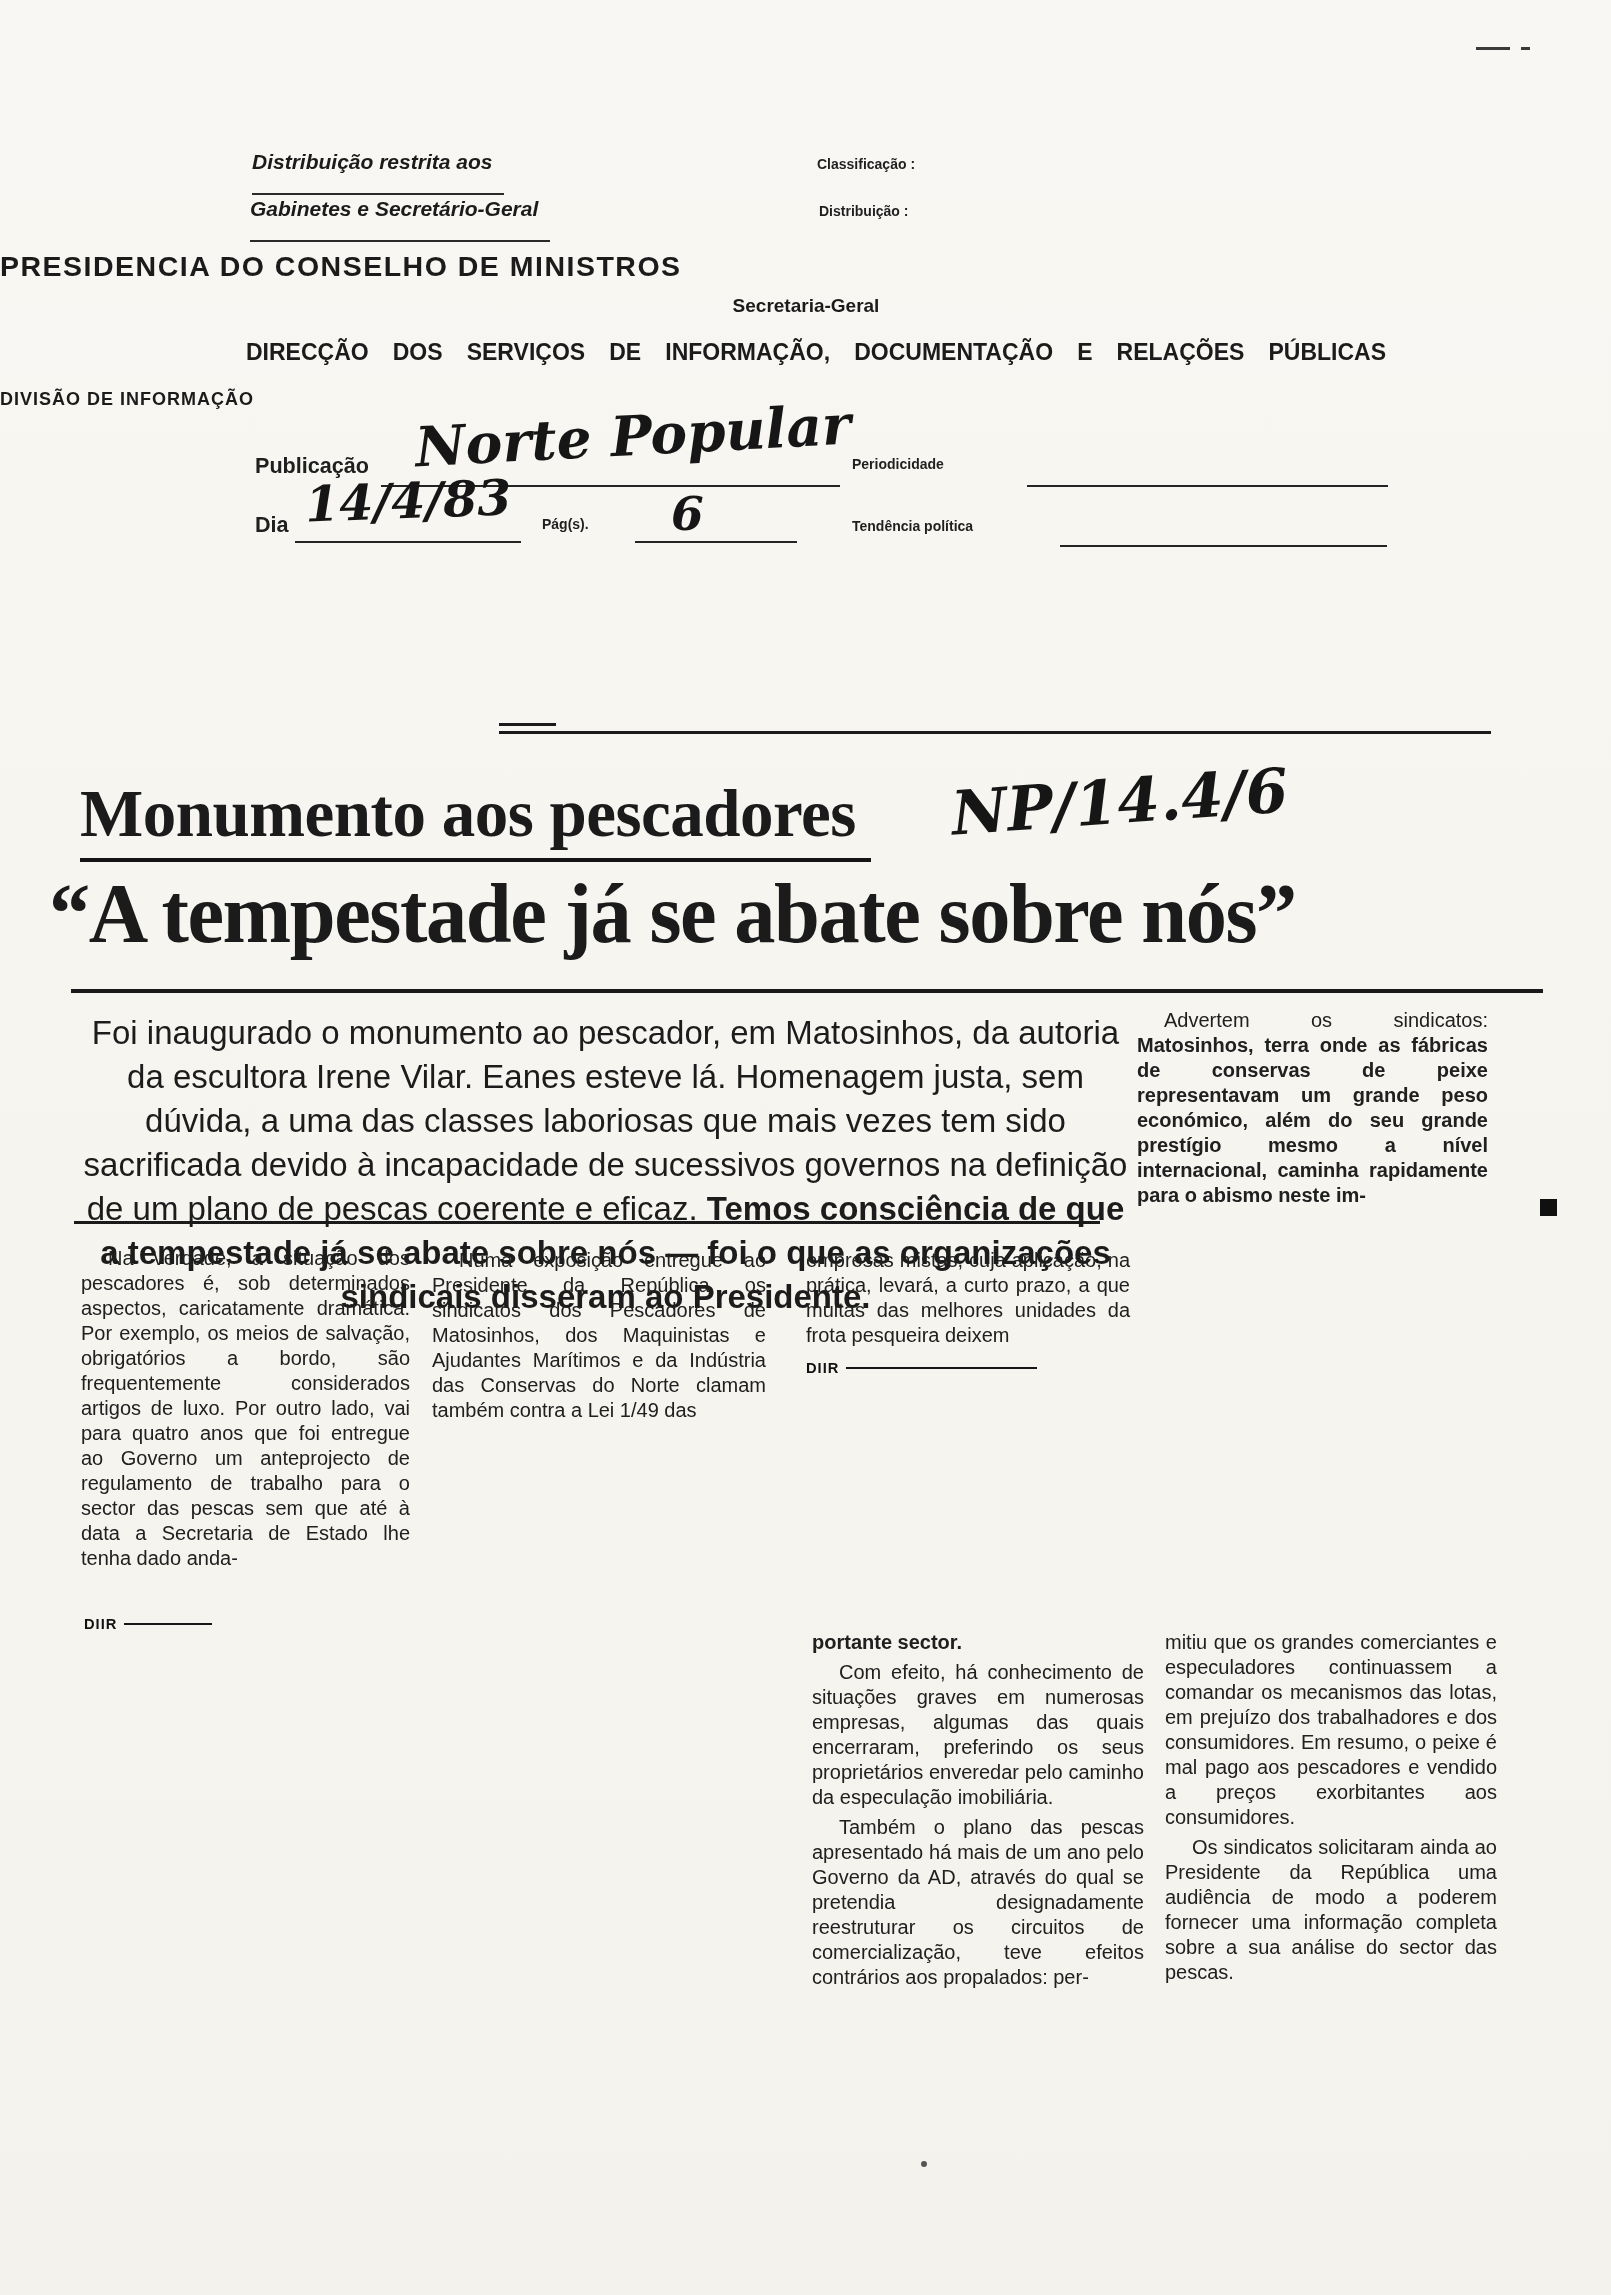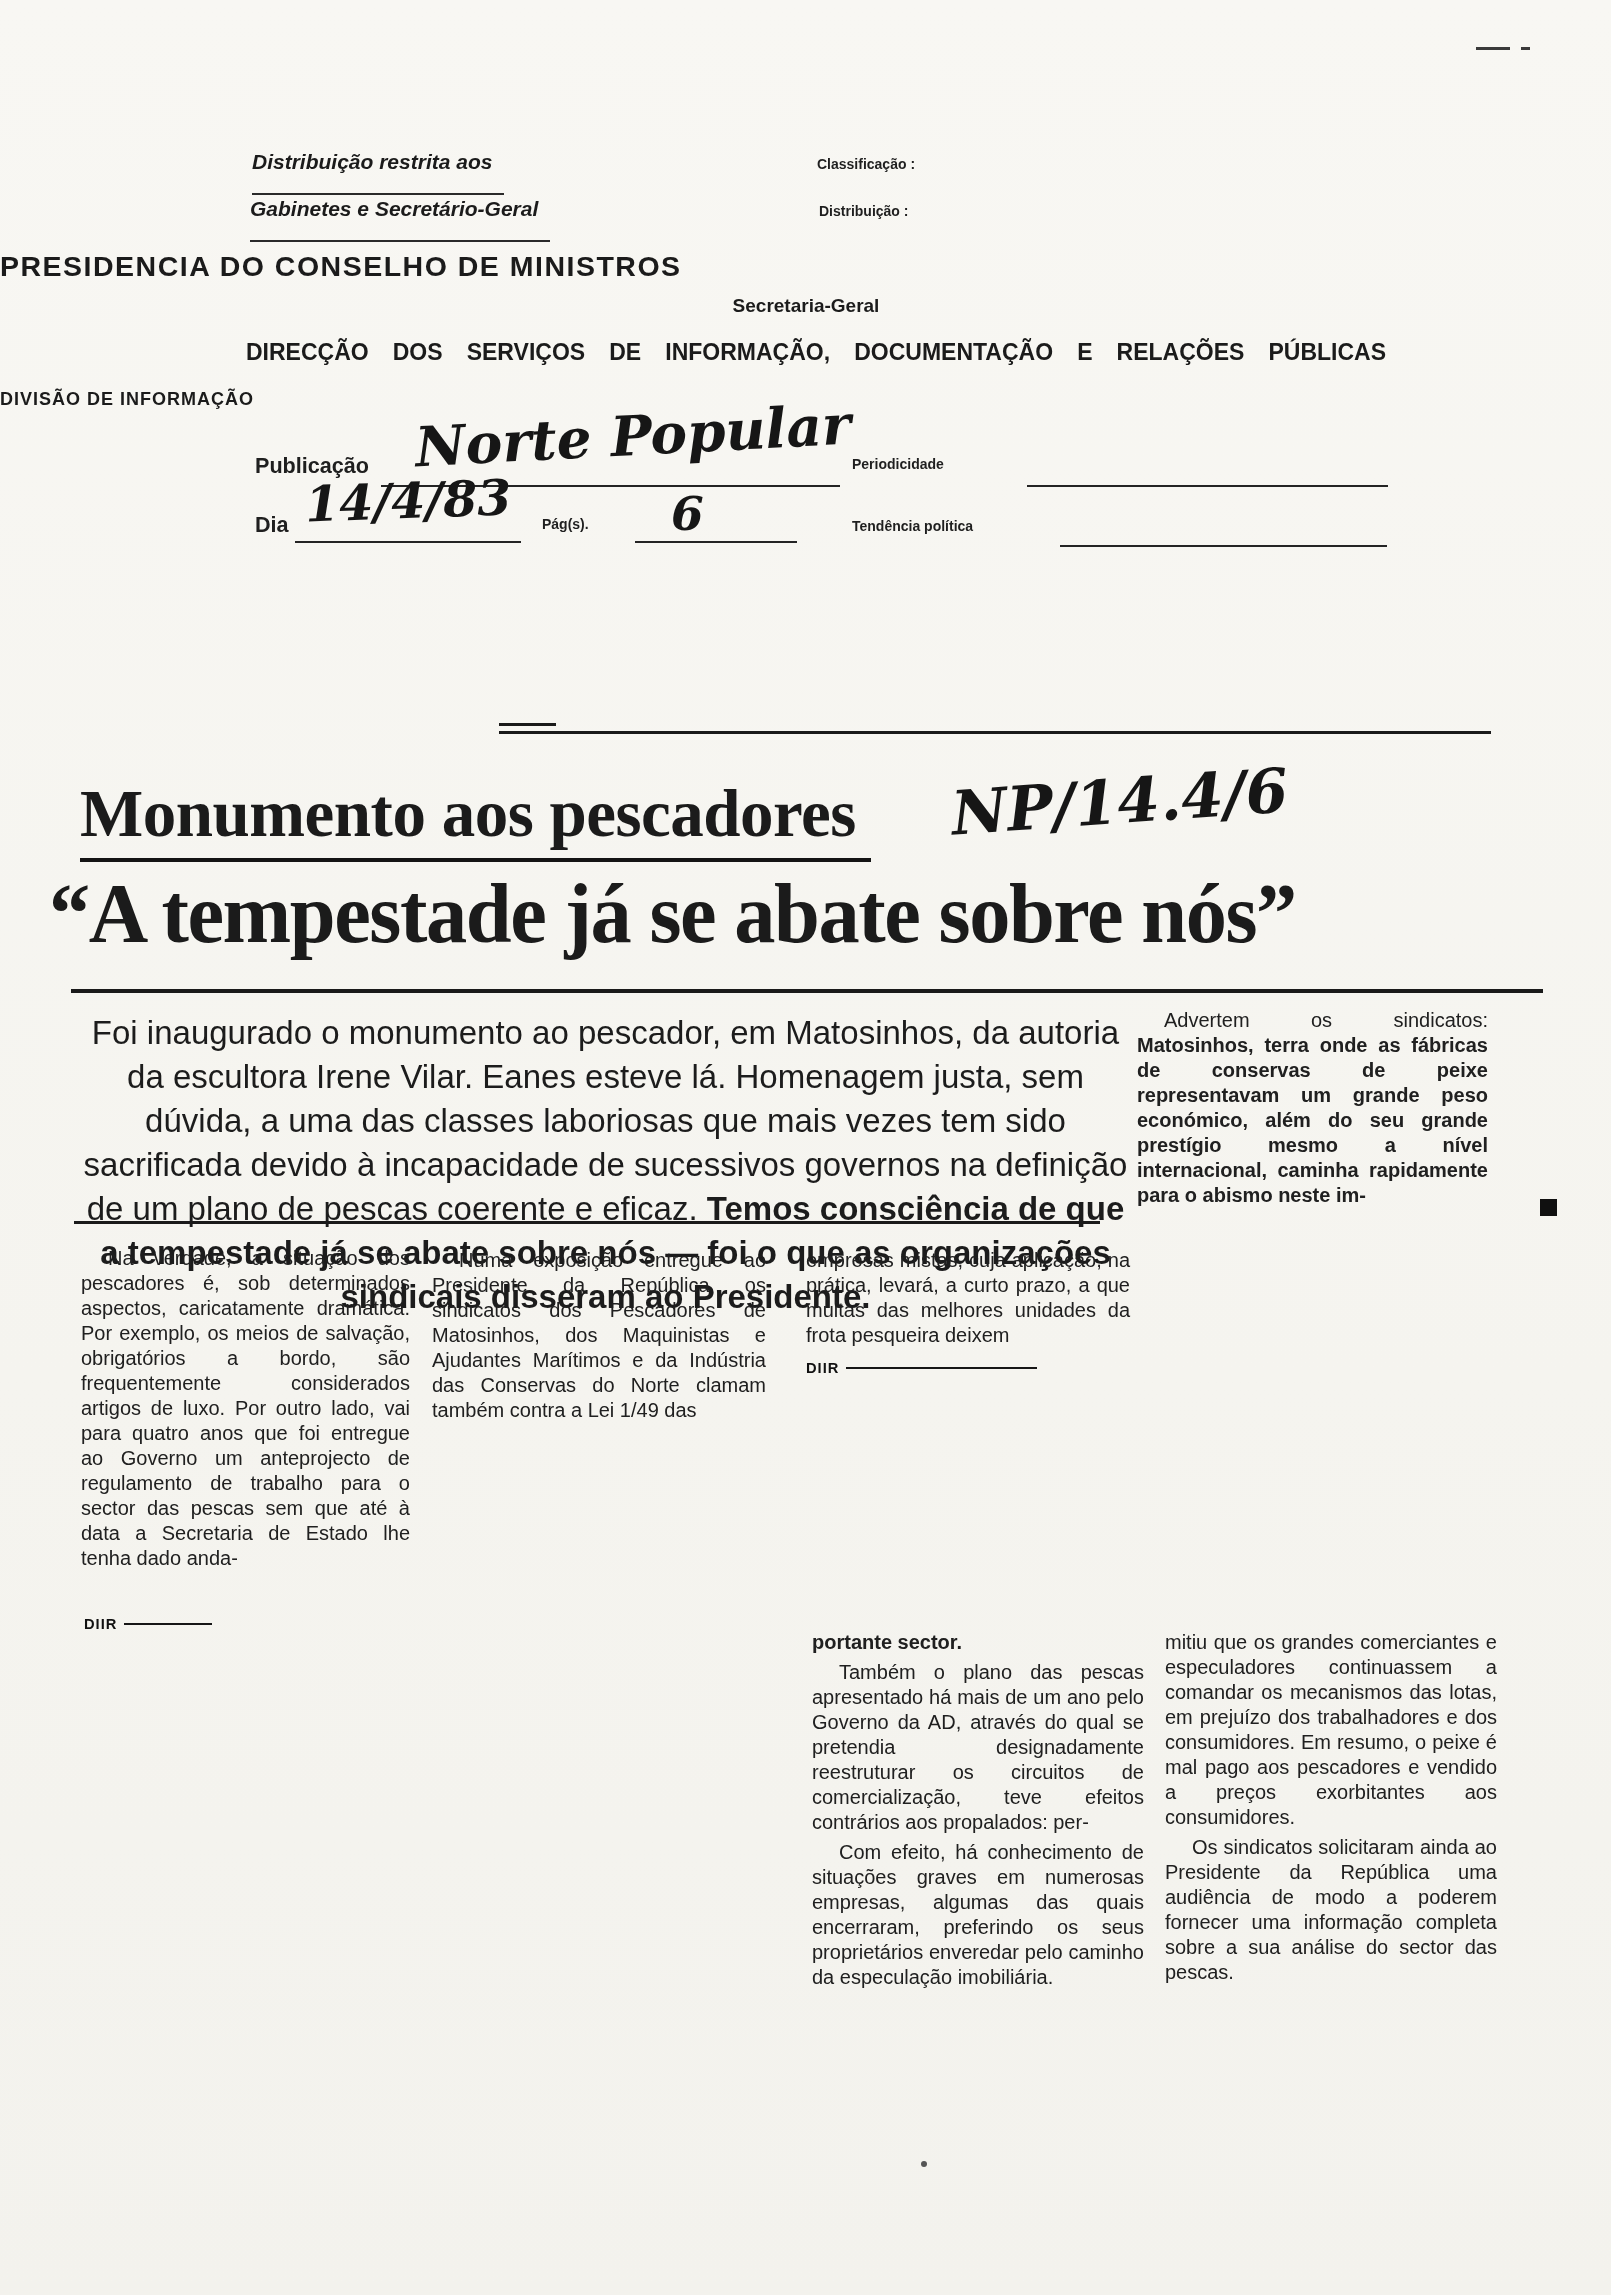--- a/index.html
+++ b/index.html
@@ -133,22 +133,22 @@
   <div class="abs newscol" style="left:806px;top:1248px;width:324px;">
     <p>empresas mistas, cuja aplicação, na prática, levará, a curto prazo, a que muitas das melhores unidades da frota pesqueira deixem</p>
   </div>
   <div class="abs mark-row" style="left:806px;top:1360px;width:231px;">
     <span class="mark-label">DIIR</span>
     <span class="mark-line"></span>
   </div>
 
   <div class="abs newscol" style="left:812px;top:1630px;width:332px;">
     <p class="boldtxt">portante sector.</p>
+    <p class="ind">Com efeito, há conhecimento de situações graves em numerosas empresas, algumas das quais encerraram, preferindo os seus proprietários enveredar pelo caminho da especulação imobiliária.</p>
     <p class="ind">Também o plano das pescas apresentado há mais de um ano pelo Governo da AD, através do qual se pretendia designadamente reestruturar os circuitos de comercialização, teve efeitos contrários aos propalados: per-</p>
-    <p class="ind">Com efeito, há conhecimento de situações graves em numerosas empresas, algumas das quais encerraram, preferindo os seus proprietários enveredar pelo caminho da especulação imobiliária.</p>
   </div>
 
   <div class="abs newscol" style="left:1165px;top:1630px;width:332px;">
     <p>mitiu que os grandes comerciantes e especuladores continuassem a comandar os mecanismos das lotas, em prejuízo dos trabalhadores e dos consumidores. Em resumo, o peixe é mal pago aos pescadores e vendido a preços exorbitantes aos consumidores.</p>
     <p class="ind">Os sindicatos solicitaram ainda ao Presidente da República uma audiência de modo a poderem fornecer uma informação completa sobre a sua análise do sector das pescas.</p>
   </div>
 
   <div class="abs dot" style="left:921px;top:2161px;"></div>
 
 </div>

